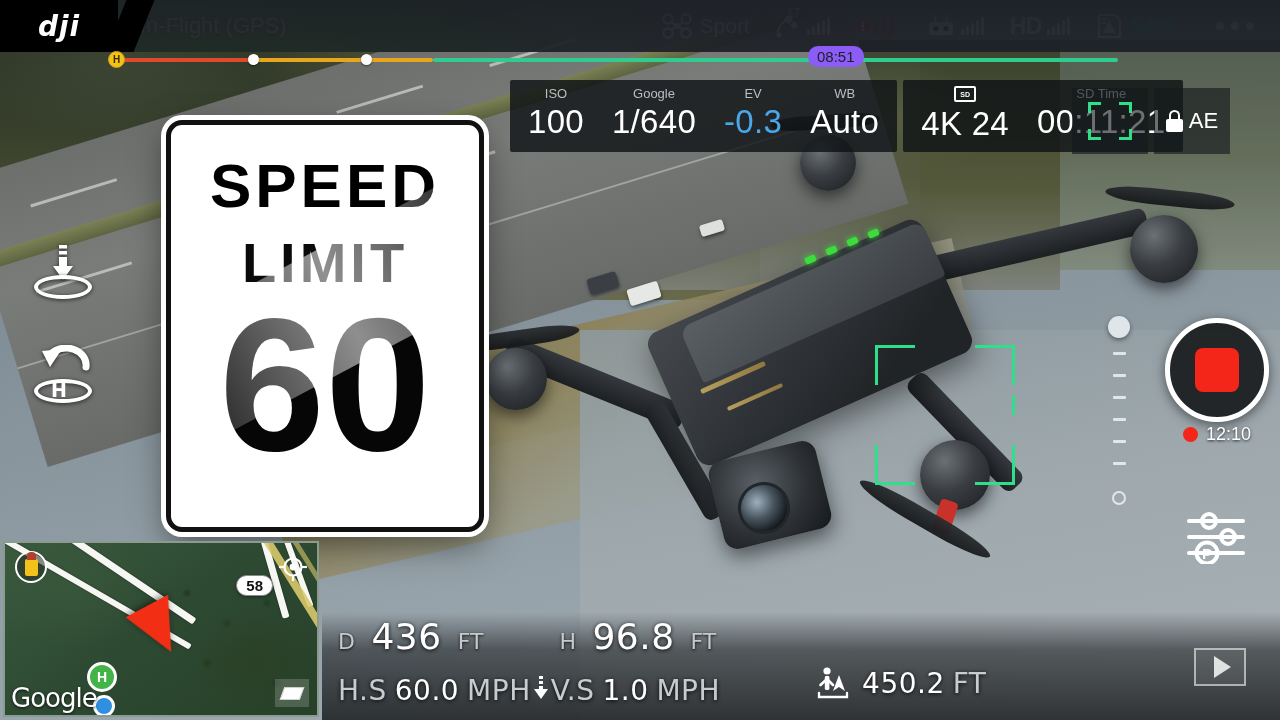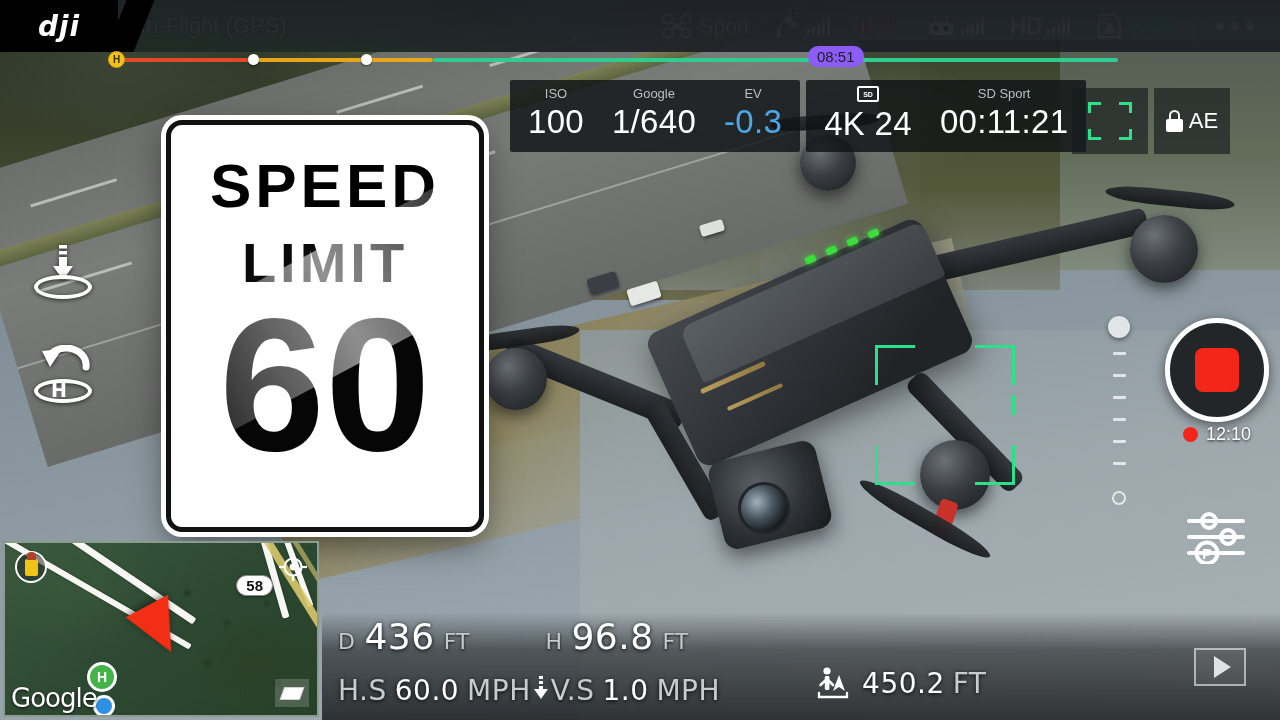--- a/index.html
+++ b/index.html
@@ -329,21 +329,21 @@
 
   
   .telemetry {
     position:absolute; left:322px; top:612px; width:958px; height:108px; z-index:27;
     background:linear-gradient(180deg, rgba(20,22,24,0) 0%, rgba(18,20,22,.55) 35%, rgba(14,16,18,.78) 100%);
     display:flex; flex-direction:column; justify-content:center;
     font-family:"DejaVu Sans", sans-serif;
   }
   .tm-row { display:flex; align-items:baseline; padding-left:16px; height:50px; }
   .tm-k { font-size:22px; color:#c6cacc; text-shadow:0 1px 3px rgba(0,0,0,.9); letter-spacing:.5px; }
-  .tm-v { font-size:36px; color:#fff; font-weight:500; margin:0 9px; text-shadow:0 1px 4px rgba(0,0,0,.9); letter-spacing:.5px; }
+  .tm-v { font-size:36px; color:#fff; font-weight:500; margin:0 16px; text-shadow:0 1px 4px rgba(0,0,0,.9); letter-spacing:.5px; }
   .tm-u { font-size:22px; color:#c6cacc; text-shadow:0 1px 3px rgba(0,0,0,.9); }
   .tm-sub { font-size:28px; color:#fff; font-weight:500; text-shadow:0 1px 4px rgba(0,0,0,.9); letter-spacing:.5px; }
   .tm-sub-k { font-size:28px; color:#c8ccce; text-shadow:0 1px 4px rgba(0,0,0,.9); letter-spacing:.5px; }
   .vs-arrow { display:inline-block; margin:0 2px; }
   .dist-icon { width:34px; height:34px; position:relative; margin-right:12px; }
 </style>
 </head>
 <body>
 
 <div id="app">
@@ -537,31 +537,35 @@
         <span class="v">100</span>
       </div>
       <div class="cam-cell">
         <span class="k">Google</span>
         <span class="v">1/640</span>
       </div>
       <div class="cam-cell">
         <span class="k">EV</span>
         <span class="v blue">-0.3</span>
       </div>
+      <div class="cam-cell">
+        <span class="k">WB</span>
+        <span class="v">Auto</span>
+      </div>
     </div>
 
     <div class="cam-group">
       <div class="cam-cell">
         <span class="k" style="margin-bottom:3px;">
           <span class="sd-badge">SD</span>
         </span>
         <span class="v">4K 24</span>
       </div>
       <div class="cam-cell">
-        <span class="k">SD Sport</span>
+        <span class="k">SD Time</span>
         <span class="v">00:11:21</span>
       </div>
     </div>
   </div>
 
   <div class="ae-btns">
     <div class="ae-btn">
       <div class="focus-brackets">
         <i class="h" style="left:0; top:0;"></i>
           <i class="v" style="left:0; top:0;"></i>

